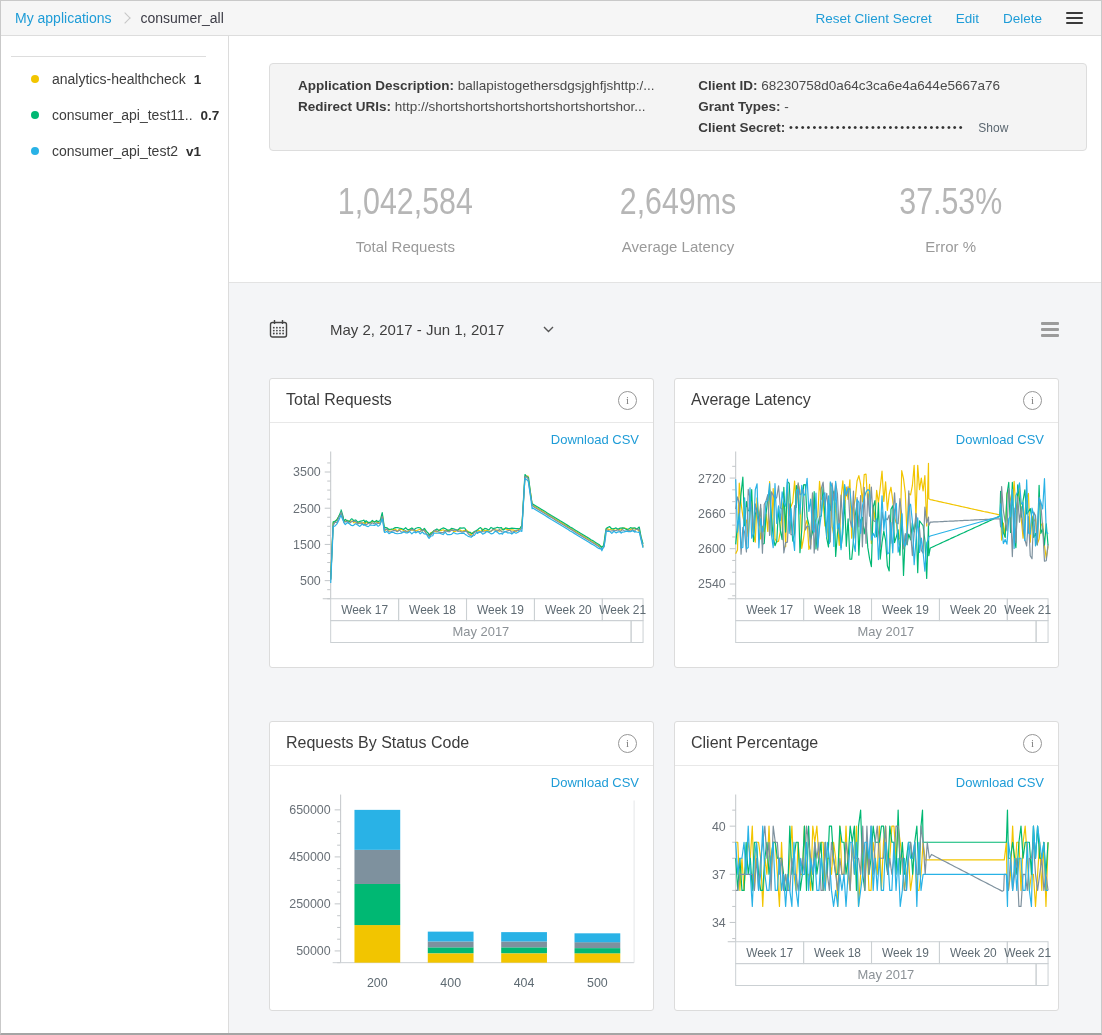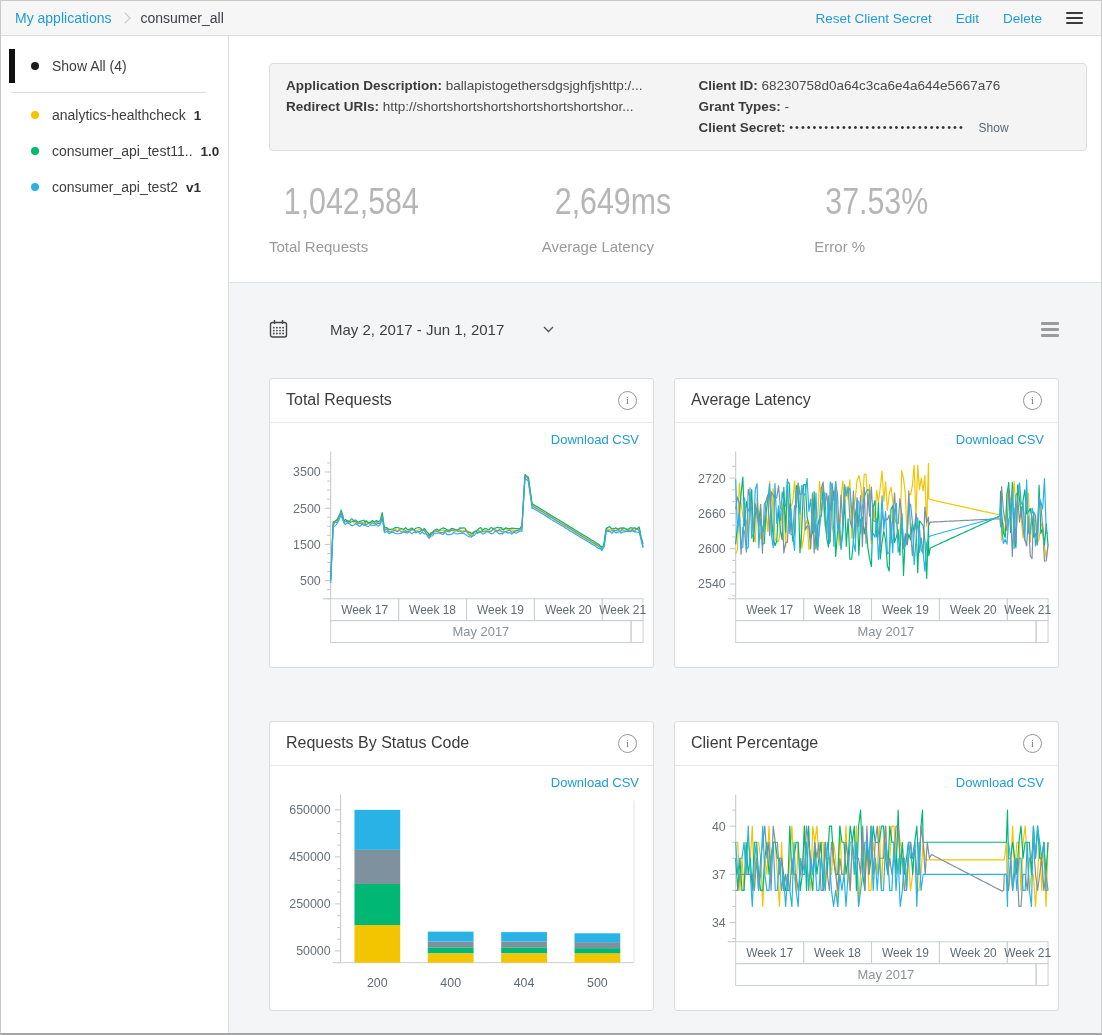--- a/index.html
+++ b/index.html
@@ -22,28 +22,28 @@
            padding-top:12px;box-sizing:border-box;}
   .side-item{position:relative;display:flex;align-items:center;padding:10px 10px 10px 30px;
              font-size:14px;color:#3d3d3d;cursor:pointer;}
   .dot{width:8px;height:8px;border-radius:50%;margin-right:13px;flex:0 0 8px;}
   .side-item .ver{font-weight:bold;color:#2f2f2f;margin-left:8px;font-size:13.5px;}
   .active-bar{position:absolute;left:8px;top:1px;bottom:1px;width:6px;background:#101010;}
   .side-divider{border:0;border-top:1px solid #ddd;margin:8px 22px 4px 10px;}
   
   .main{flex:1;display:flex;flex-direction:column;min-width:0;background:#fff;}
   .info-box{margin:27px 14px 0 40px;background:#f4f4f4;border:1px solid #ddd;border-radius:4px;
-            padding:11px 16px;display:grid;grid-template-columns:1.04fr 1fr;column-gap:26px;
+            padding:11px 28px;display:grid;grid-template-columns:1.04fr 1fr;column-gap:26px;
             font-size:13.5px;color:#4a4a4a;}
   .info-row{white-space:nowrap;overflow:hidden;line-height:21px;}
   .info-row b{color:#3b3b3b;}
   .secret-mask{letter-spacing:2px;font-size:11px;color:#333;vertical-align:1px;}
   .show-link{color:#5b6770;font-size:12px;margin-left:10px;text-decoration:none;}
   .stats{display:flex;margin:30px 14px 0 40px;}
-  .stat{flex:1;text-align:left;}
+  .stat{flex:1;text-align:center;}
   .stat-value{display:inline-block;font-size:37px;color:#b6b6b6;transform:scaleX(.82);}
   .stat-label{margin-top:15px;font-size:15px;color:#9a9a9a;}
   
   .gray-section{flex:1;margin-top:27px;background:#f4f5f7;border-top:1px solid #e3e3e3;overflow:hidden;}
   .date-row{display:flex;align-items:center;margin:36px 42px 0 40px;gap:32px;}
   .date-text{font-size:15px;color:#3f3f3f;margin:0 7px 0 9px;cursor:pointer;}
   .charts-menu{margin-left:auto;cursor:pointer;}
   .charts-menu span{display:block;width:18px;height:3.5px;background:#9b9b9b;margin:2.5px 0;border-radius:1px;}
   .charts-grid{display:grid;grid-template-columns:1fr 1fr;gap:53px 20px;margin:38px 42px 0 40px;}
   .card{background:#fff;border:1px solid #dcdcdc;border-radius:3px;height:290px;overflow:hidden;box-sizing:border-box;}
@@ -73,36 +73,31 @@
           <span></span>
           <span></span>
           <span></span>
         </div>
     </div>
   </header>
 
   <div class="layout">
 
     <aside class="sidebar">
-      <div class="side-item">
-        <span class="active-bar"></span>
-        <span class="dot" style="background:#1c1c1c"></span>
-        <span>Show All (4)</span>
-      </div>
       <hr class="side-divider">
       <div>
           <div class="side-item">
             <span class="dot" style="background: rgb(242, 197, 0);"></span>
             <span>analytics-healthcheck</span>
             <span class="ver">1</span>
           </div>
           <div class="side-item">
             <span class="dot" style="background: rgb(0, 184, 115);"></span>
             <span>consumer_api_test11..</span>
-            <span class="ver">1.0</span>
+            <span class="ver">0.7</span>
           </div>
           <div class="side-item">
             <span class="dot" style="background: rgb(41, 178, 230);"></span>
             <span>consumer_api_test2</span>
             <span class="ver">v1</span>
           </div>
         </div>
     </aside>
 
     <main class="main">

